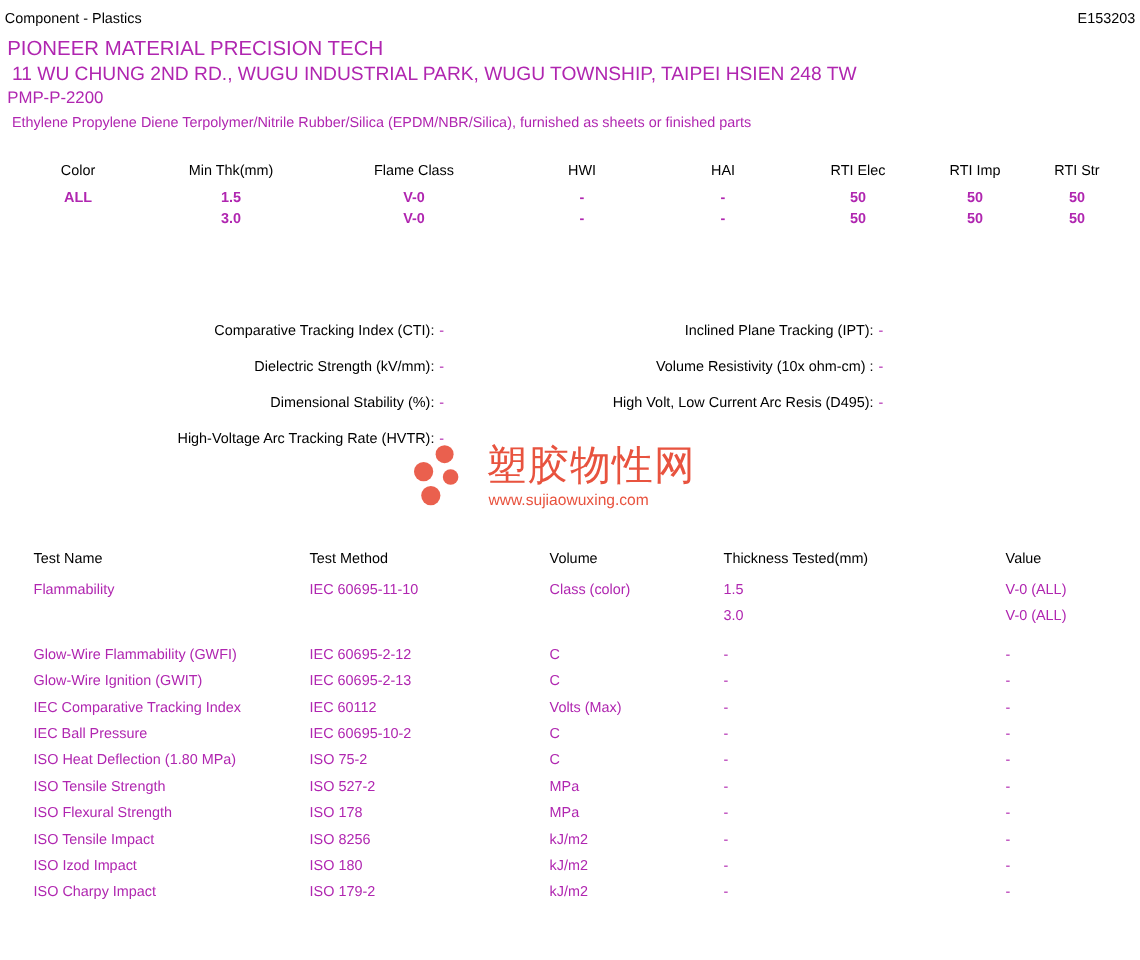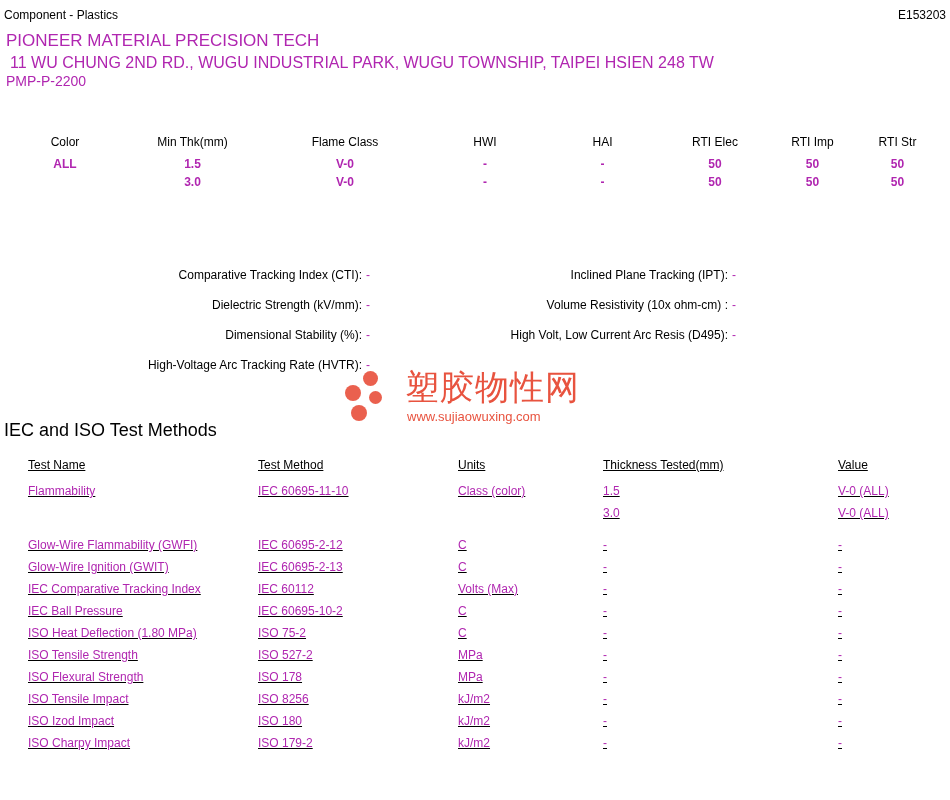--- a/index.html
+++ b/index.html
@@ -173,21 +173,20 @@
     font-size: 18px;
     color: #000;
   }
 
   
   .tests {
     position: absolute;
     top: 456px;
     left: 0;
     width: 950px;
-    text-decoration: underline;
   }
   .tests table {
     border-collapse: collapse;
     width: 920px;
     margin-left: 28px;
     table-layout: fixed;
   }
   .tests th {
     font-weight: normal;
     font-size: 12px;
@@ -213,20 +212,21 @@
 <div class="page">
 
   <div class="hdr-row">
     <span>Component - Plastics</span>
     <span>E153203</span>
   </div>
 
   <div class="company">PIONEER MATERIAL PRECISION TECH</div>
   <div class="address">11 WU CHUNG 2ND RD., WUGU INDUSTRIAL PARK, WUGU TOWNSHIP, TAIPEI HSIEN    248 TW</div>
   <div class="partno">PMP-P-2200</div>
+  <div class="matdesc">Ethylene Propylene Diene Terpolymer/Nitrile Rubber/Silica  (EPDM/NBR/Silica), furnished as sheets or finished parts</div>
 
   <div class="ratings">
     <table>
       <colgroup>
         <col style="width:110px">
         <col style="width:145px">
         <col style="width:160px">
         <col style="width:120px">
         <col style="width:115px">
         <col style="width:110px">
@@ -302,36 +302,35 @@
     <div class="wm-dots">
       <span class="wm-dot" style="left:18px; top:0px; width:15px; height:15px;"></span>
       <span class="wm-dot" style="left:0px; top:14px; width:16px; height:16px;"></span>
       <span class="wm-dot" style="left:24px; top:20px; width:13px; height:13px;"></span>
       <span class="wm-dot" style="left:6px; top:34px; width:16px; height:16px;"></span>
     </div>
     <div class="wm-text-cn">塑胶物性网</div>
     <div class="wm-text-url">www.sujiaowuxing.com</div>
   </div>
 
-  <div class="sec-title">IEC and ISO Test Methods</div>
 
   <div class="tests">
     <table>
       <colgroup>
         <col style="width:230px">
         <col style="width:200px">
         <col style="width:145px">
         <col style="width:235px">
         <col style="width:110px">
       </colgroup>
       <thead>
         <tr>
           <th>Test Name</th>
           <th>Test Method</th>
-          <th>Units</th>
+          <th>Volume</th>
           <th>Thickness Tested(mm)</th>
           <th>Value</th>
         </tr>
       </thead>
       <tbody>
         <tr>
           <td>Flammability</td>
           <td>IEC 60695-11-10</td>
           <td>Class (color)</td>
           <td>1.5</td>

